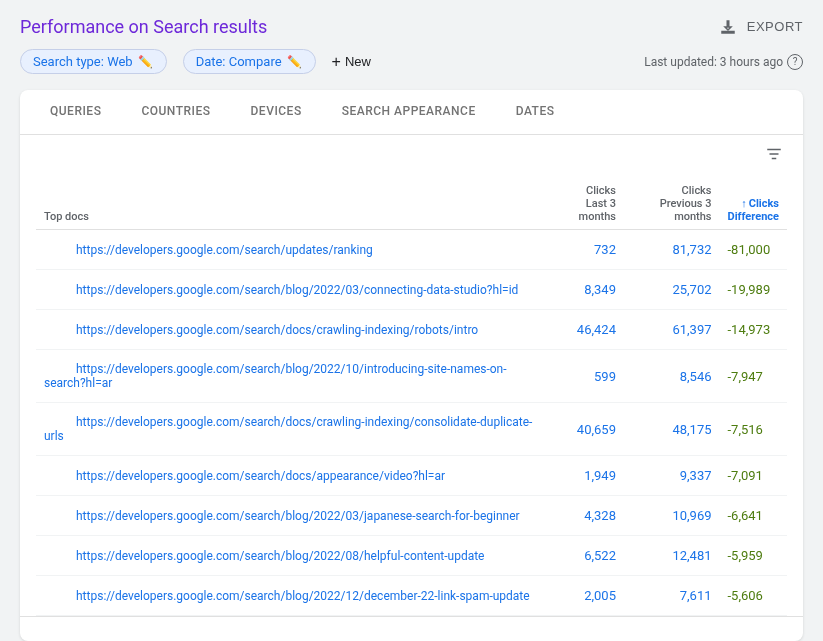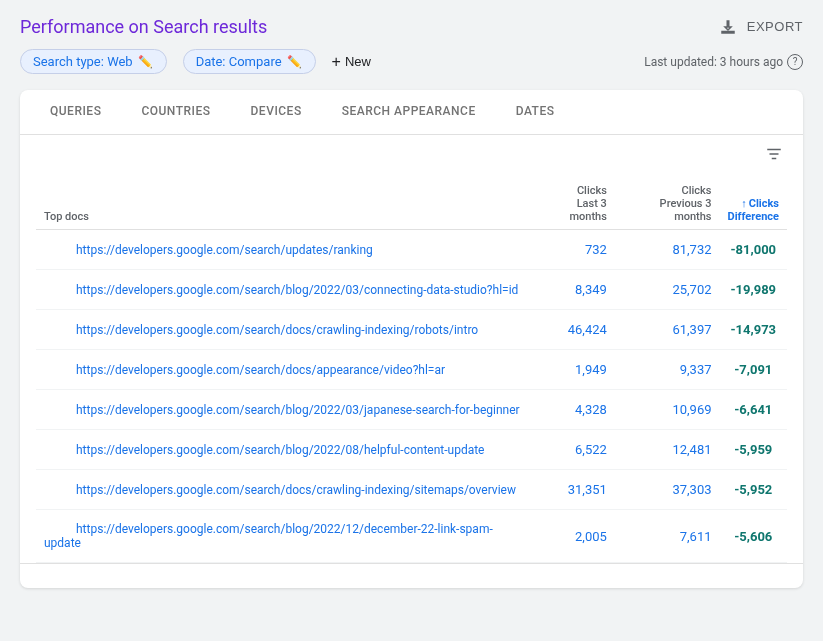--- a/index.html
+++ b/index.html
@@ -165,23 +165,23 @@
     tbody td.url-cell a {
       color: #1a73e8;
       text-decoration: none;
       padding-left: 32px;
     }
     tbody td.num-cell {
       text-align: right;
       color: #1a73e8;
     }
     tbody td.diff-cell {
-      text-align: center;
-      color: #0f766e;
-      font-weight: 700;
+      text-align: left;
+      color: #4d7c0f;
+      font-weight: 400;
     }
     .pagination {
       display: flex;
       align-items: center;
       justify-content: flex-end;
       padding: 12px 8px;
       gap: 16px;
       font-size: 12px;
       color: #5f6368;
       border-top: 1px solid #e0e0e0;
@@ -288,42 +288,48 @@
               <td class="num-cell">25,702</td>
               <td class="diff-cell">-19,989</td>
             </tr>
             <tr>
               <td class="url-cell"><a href="#">https://developers.google.com/search/docs/crawling-indexing/robots/intro</a></td>
               <td class="num-cell">46,424</td>
               <td class="num-cell">61,397</td>
               <td class="diff-cell">-14,973</td>
             </tr>
             <tr>
+              <td class="url-cell"><a href="#">https://developers.google.com/search/blog/2022/10/introducing-site-names-on-search?hl=ar</a></td>
+              <td class="num-cell">599</td>
+              <td class="num-cell">8,546</td>
+              <td class="diff-cell">-7,947</td>
+            </tr>
+            <tr>
+              <td class="url-cell"><a href="#">https://developers.google.com/search/docs/crawling-indexing/consolidate-duplicate-urls</a></td>
+              <td class="num-cell">40,659</td>
+              <td class="num-cell">48,175</td>
+              <td class="diff-cell">-7,516</td>
+            </tr>
+            <tr>
               <td class="url-cell"><a href="#">https://developers.google.com/search/docs/appearance/video?hl=ar</a></td>
               <td class="num-cell">1,949</td>
               <td class="num-cell">9,337</td>
               <td class="diff-cell">-7,091</td>
             </tr>
             <tr>
               <td class="url-cell"><a href="#">https://developers.google.com/search/blog/2022/03/japanese-search-for-beginner</a></td>
               <td class="num-cell">4,328</td>
               <td class="num-cell">10,969</td>
               <td class="diff-cell">-6,641</td>
             </tr>
             <tr>
               <td class="url-cell"><a href="#">https://developers.google.com/search/blog/2022/08/helpful-content-update</a></td>
               <td class="num-cell">6,522</td>
               <td class="num-cell">12,481</td>
               <td class="diff-cell">-5,959</td>
-            </tr>
-            <tr>
-              <td class="url-cell"><a href="#">https://developers.google.com/search/docs/crawling-indexing/sitemaps/overview</a></td>
-              <td class="num-cell">31,351</td>
-              <td class="num-cell">37,303</td>
-              <td class="diff-cell">-5,952</td>
             </tr>
             <tr>
               <td class="url-cell"><a href="#">https://developers.google.com/search/blog/2022/12/december-22-link-spam-update</a></td>
               <td class="num-cell">2,005</td>
               <td class="num-cell">7,611</td>
               <td class="diff-cell">-5,606</td>
             </tr>
           </tbody>
       </table>
     </div>

